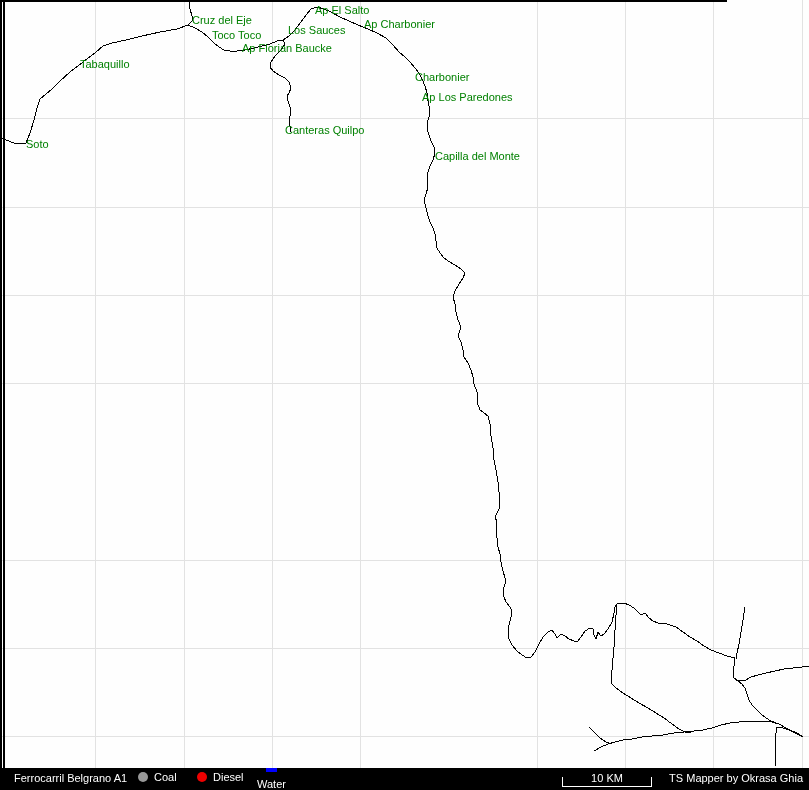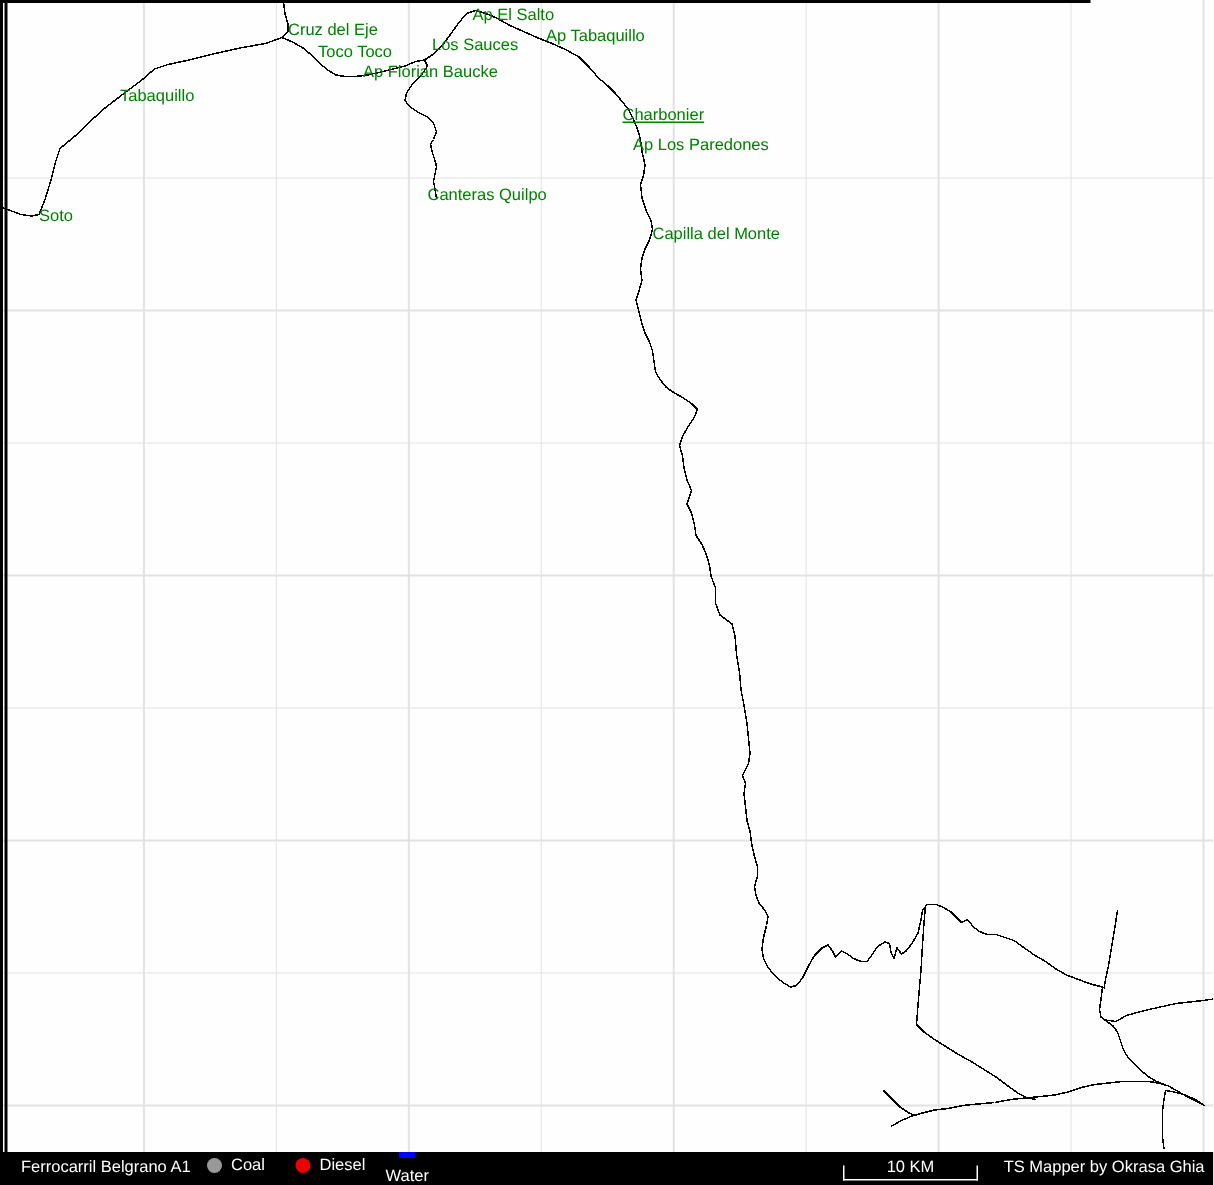--- a/index.html
+++ b/index.html
@@ -53,26 +53,26 @@
         <polyline points="617,604 616,615 615,630 614,647 613,658 612,670 611,683 616,688 623,693 631,698 639,703 648,708 656,713 664,718 672,724 679,729 685,732 691,733" fill="none" stroke="#000000" stroke-width="1" shape-rendering="crispEdges"></polyline>
         <polyline points="589,727 594,732 600,738 606,742 611,744" fill="none" stroke="#000000" stroke-width="1" shape-rendering="crispEdges"></polyline>
       </svg>
     <div id="border-top"></div>
     <div id="border-left-outer"></div>
     <div id="border-left-inner"></div>
   <span class="station" style="left: 192px; top: 14px; color: rgb(0, 128, 0);">Cruz del Eje</span>
       <span class="station" style="left: 212px; top: 29px; color: rgb(0, 128, 0);">Toco Toco</span>
       <span class="station" style="left: 315px; top: 4px; color: rgb(0, 128, 0);">Ap El Salto</span>
       <span class="station" style="left: 288px; top: 24px; color: rgb(0, 128, 0);">Los Sauces</span>
-      <span class="station" style="left: 364px; top: 18px; color: rgb(0, 128, 0);">Ap Tabaquillo</span>
+      <span class="station" style="left: 364px; top: 18px; color: rgb(0, 128, 0);">Ap Charbonier</span>
       <span class="station" style="left: 242px; top: 42px; color: rgb(0, 128, 0);">Ap Florian Baucke</span>
       <span class="station" style="left: 80px; top: 58px; color: rgb(0, 128, 0);">Tabaquillo</span>
       <span class="station" style="left: 26px; top: 138px; color: rgb(0, 128, 0);">Soto</span>
       <span class="station" style="left: 285px; top: 124px; color: rgb(0, 128, 0);">Canteras Quilpo</span>
-      <span class="station" style="left: 415px; top: 71px; color: rgb(0, 128, 0); text-decoration: underline;">Charbonier</span>
+      <span class="station" style="left: 415px; top: 71px; color: rgb(0, 128, 0);">Charbonier</span>
       <span class="station" style="left: 422px; top: 91px; color: rgb(0, 128, 0);">Ap Los Paredones</span>
       <span class="station" style="left: 435px; top: 150px; color: rgb(0, 128, 0);">Capilla del Monte</span>
     </div>
 
   <div id="statusbar">
     <span id="route-name">Ferrocarril Belgrano A1</span>
 
     <div id="legend">
         <div class="legend-item" style="left: 138px;">
           <span class="marker circle" style="background: rgb(153, 153, 153);"></span>

